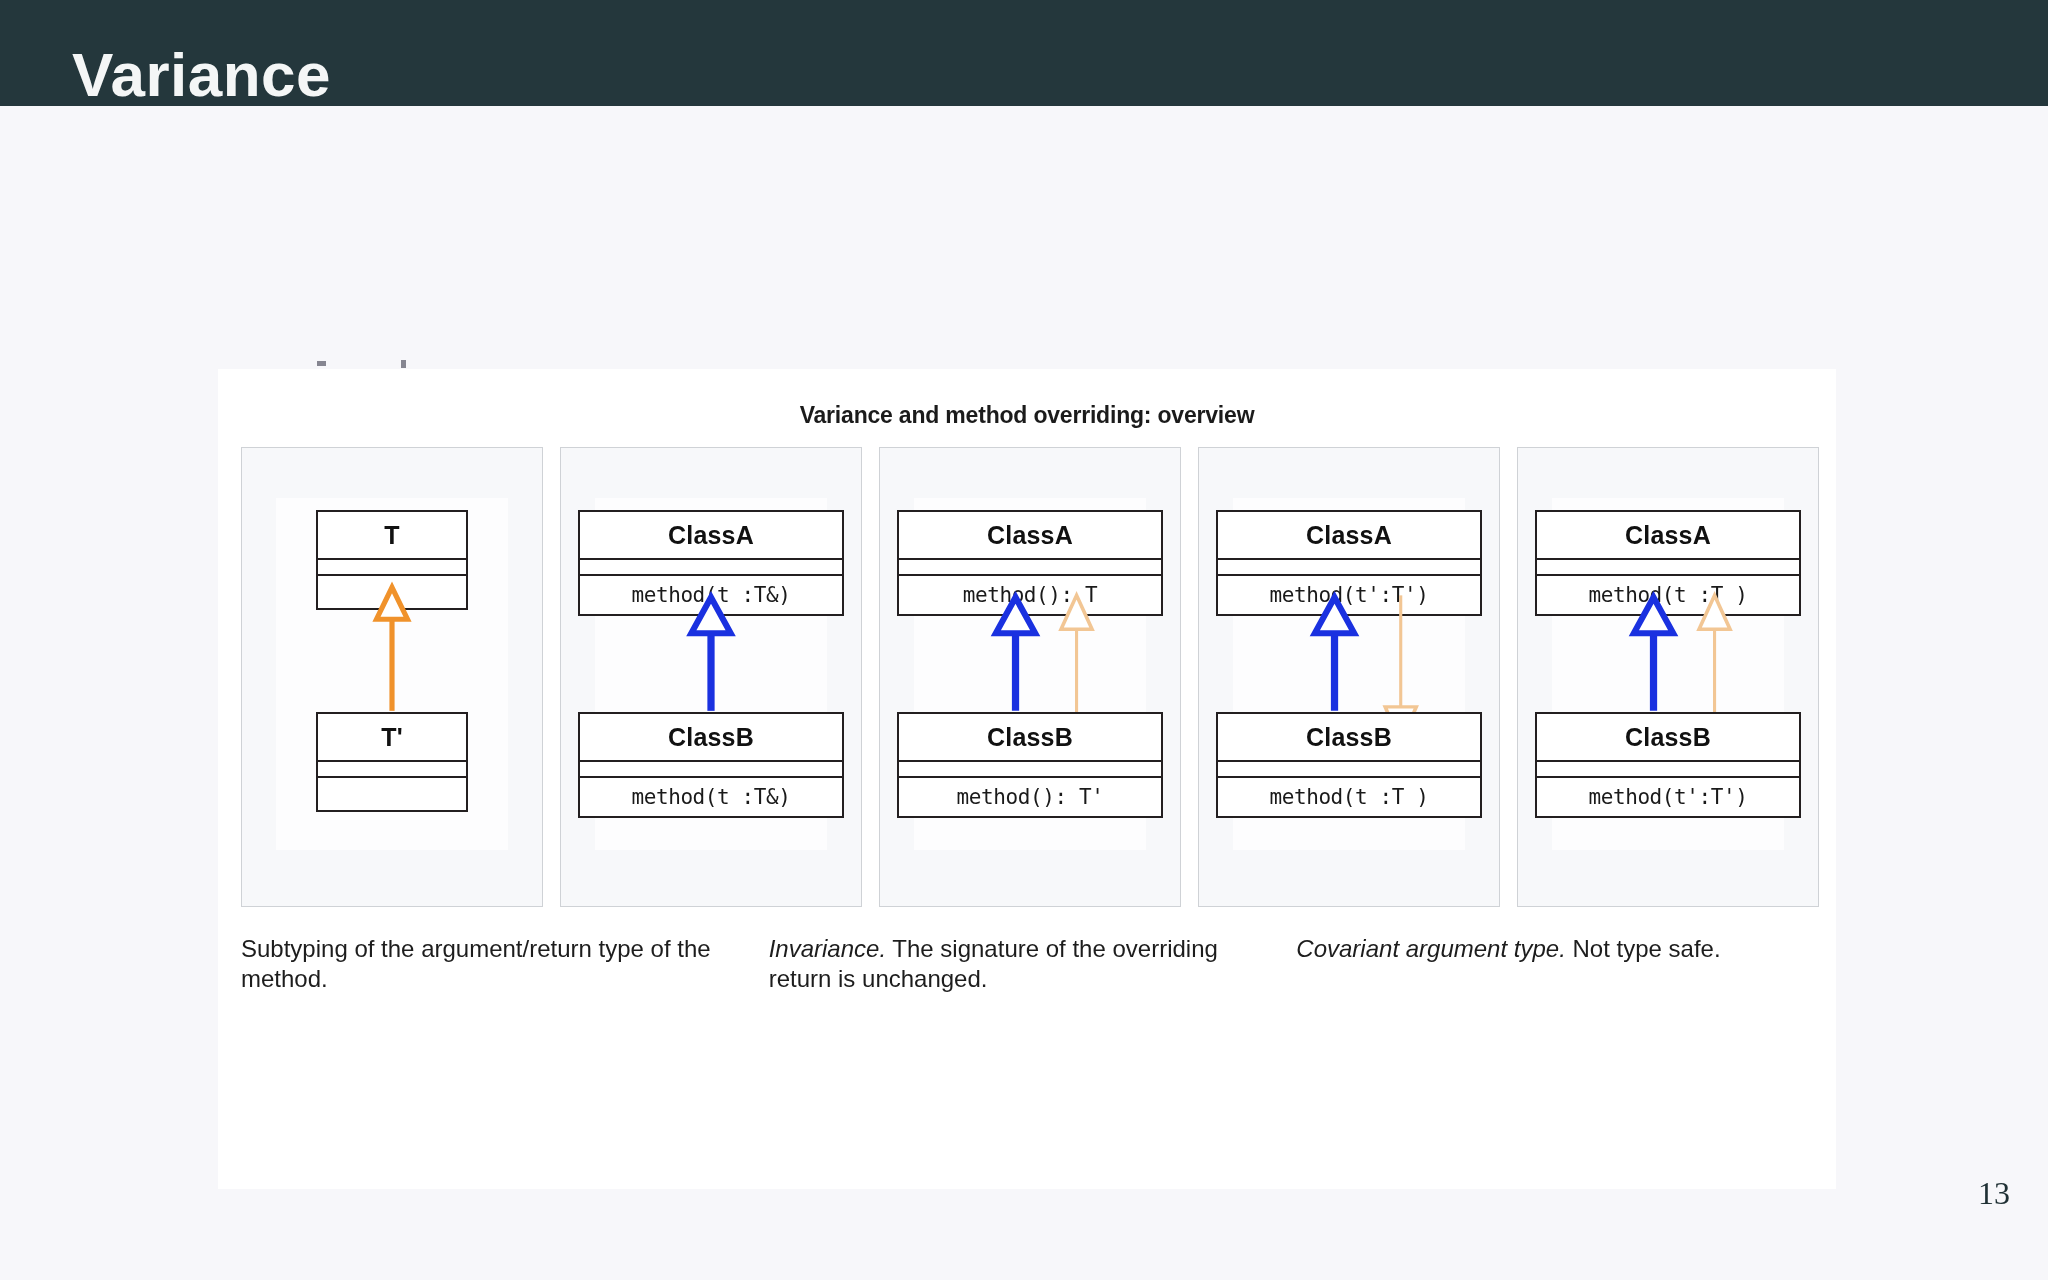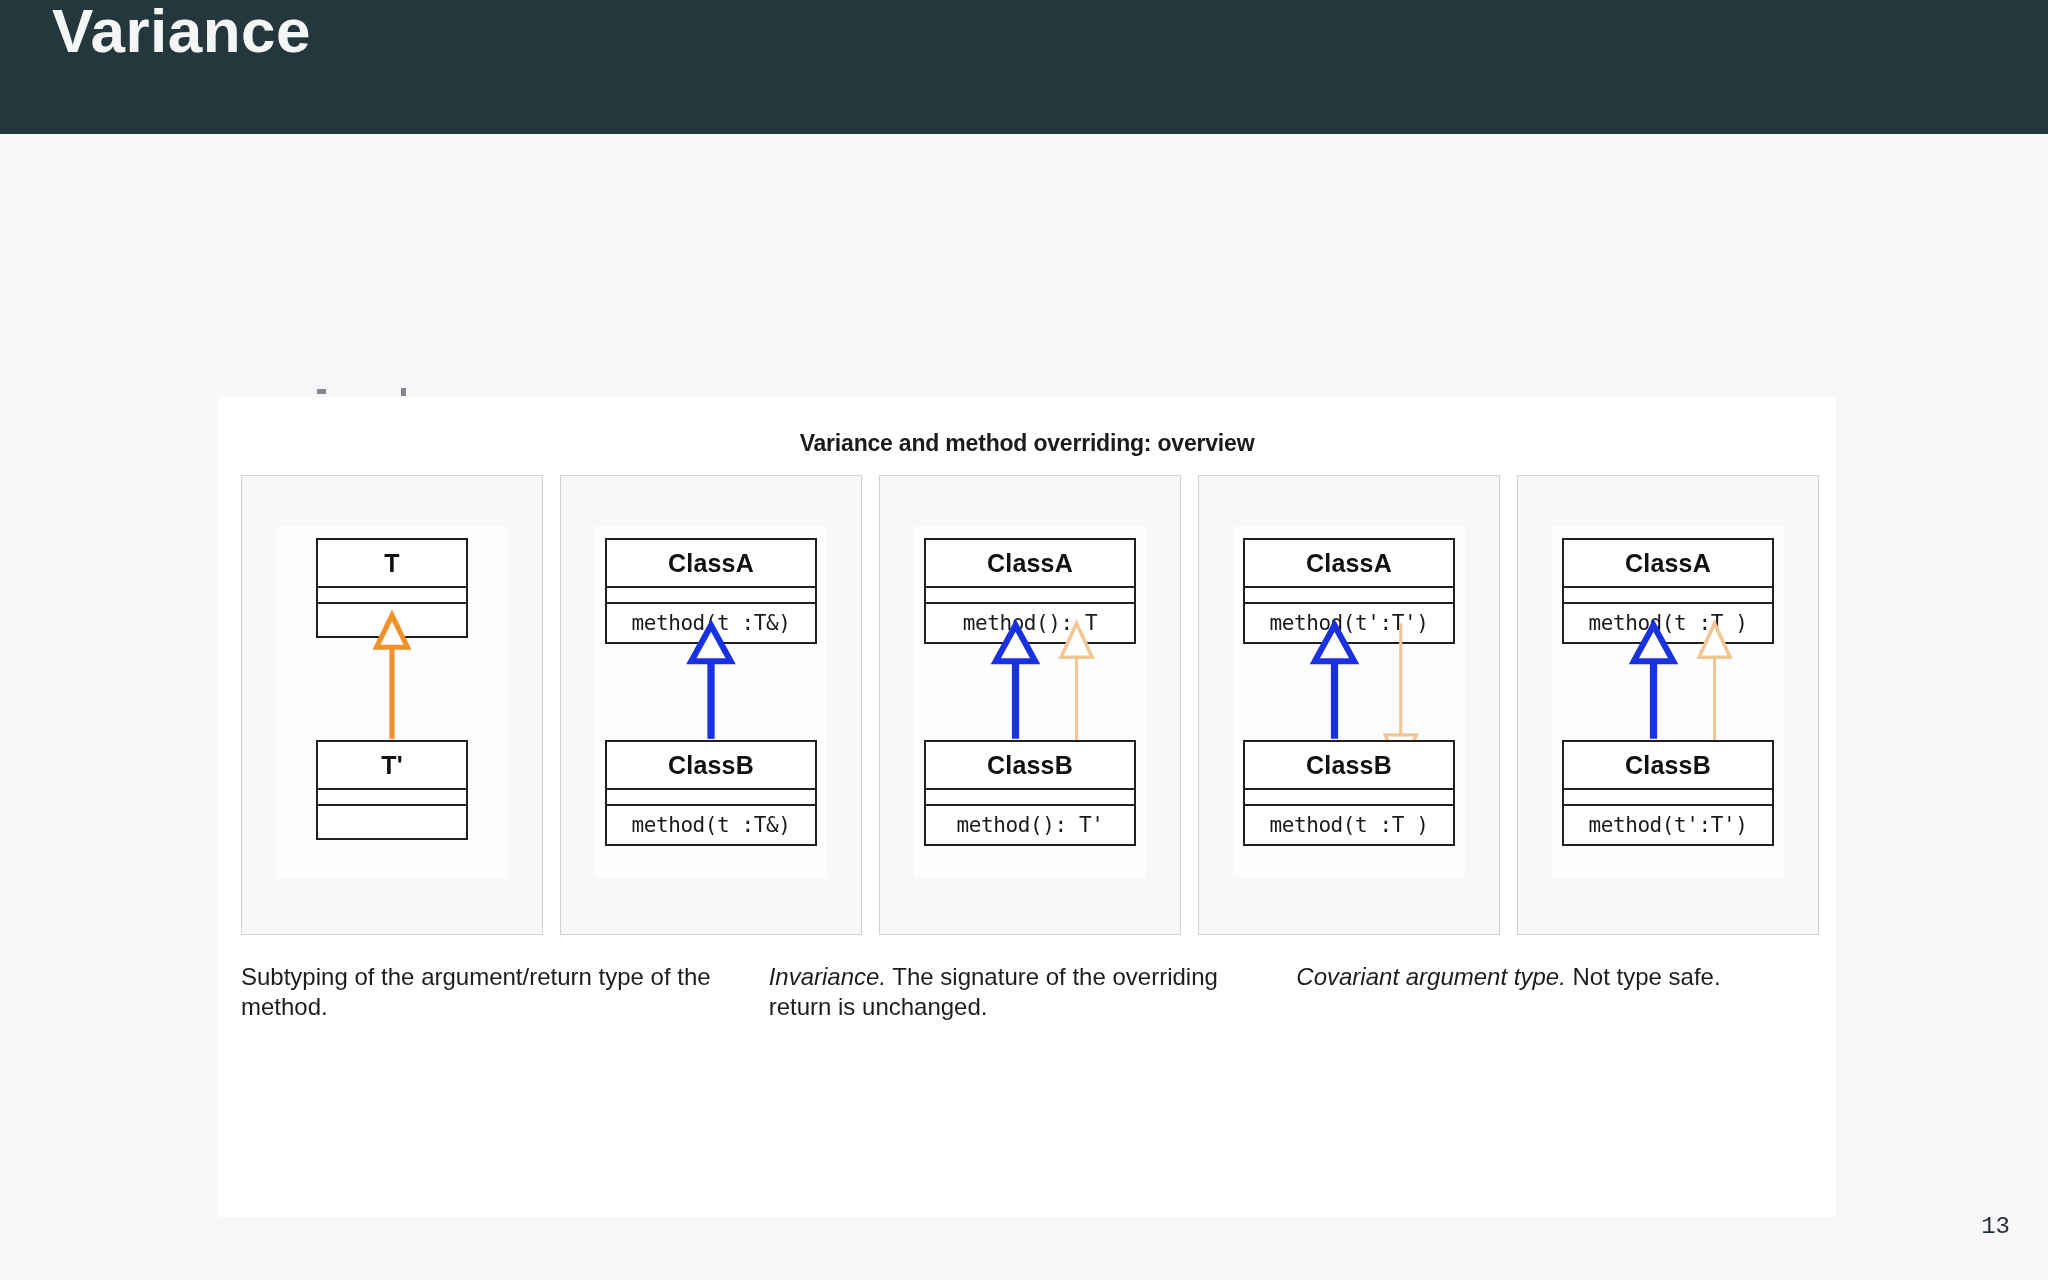--- a/index.html
+++ b/index.html
@@ -8,25 +8,25 @@
     width: 2048px;
     height: 1280px;
     background: #f7f7fa;
     font-family: "Liberation Sans", sans-serif;
     overflow: hidden;
   }
 
   
   .slide-header {
     width: 2048px;
-    height: 134px;
+    height: 106px;
     background: #24373c;
     display: flex;
-    align-items: flex-start;
-    padding-left: 52px;
+    align-items: flex-end;
+    padding-left: 72px;
   }
   .slide-title {
     color: #f4f6f6;
     font-size: 62px;
     font-weight: bold;
     letter-spacing: 0.5px;
     line-height: 1;
   }
 
   
@@ -92,21 +92,21 @@
     right: 34px;
     bottom: 56px;
     background: #fdfdfe;
   }
 
   
   .uml {
     position: absolute;
     border: 2.5px solid #231f20;
     background: #ffffff;
-    width: 212px;
+    width: 266px;
     left: 50%;
     transform: translateX(-50%);
   }
   .uml.narrow { width: 152px; }
   .uml.top    { top: 62px; }
   .uml.bottom { top: 264px; }
 
   .uml-name {
     height: 46px;
     line-height: 46px;
@@ -162,23 +162,23 @@
   }
   .caption .lead {
     font-style: italic;
   }
 
   
   .page-number {
     position: absolute;
     right: 38px;
     bottom: 24px;
-    font-size: 24px;
+    font-size: 32px;
     color: #1f3034;
-    font-family: Liberation Mono, monospace;
+    font-family: Liberation Serif, serif;
   }
 </style>
 </head>
 <body>
 
 <div class="slide-header">
   <div class="slide-title">Variance</div>
 </div>
 
 <div class="slide-body">

